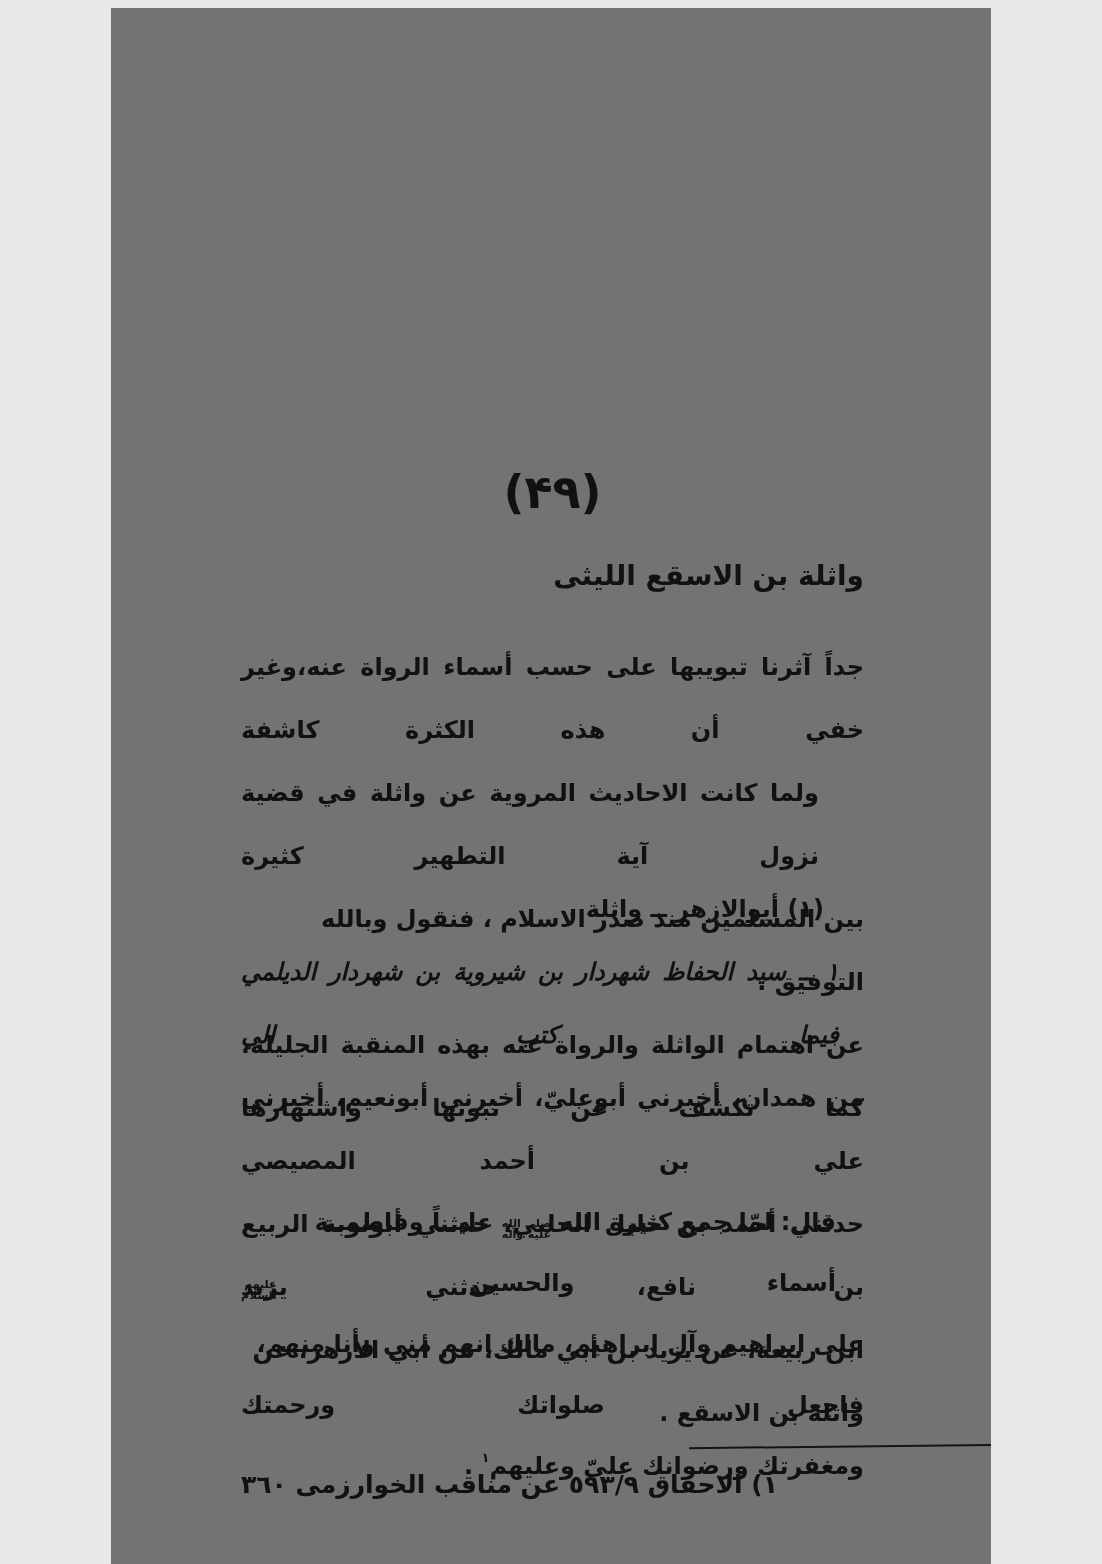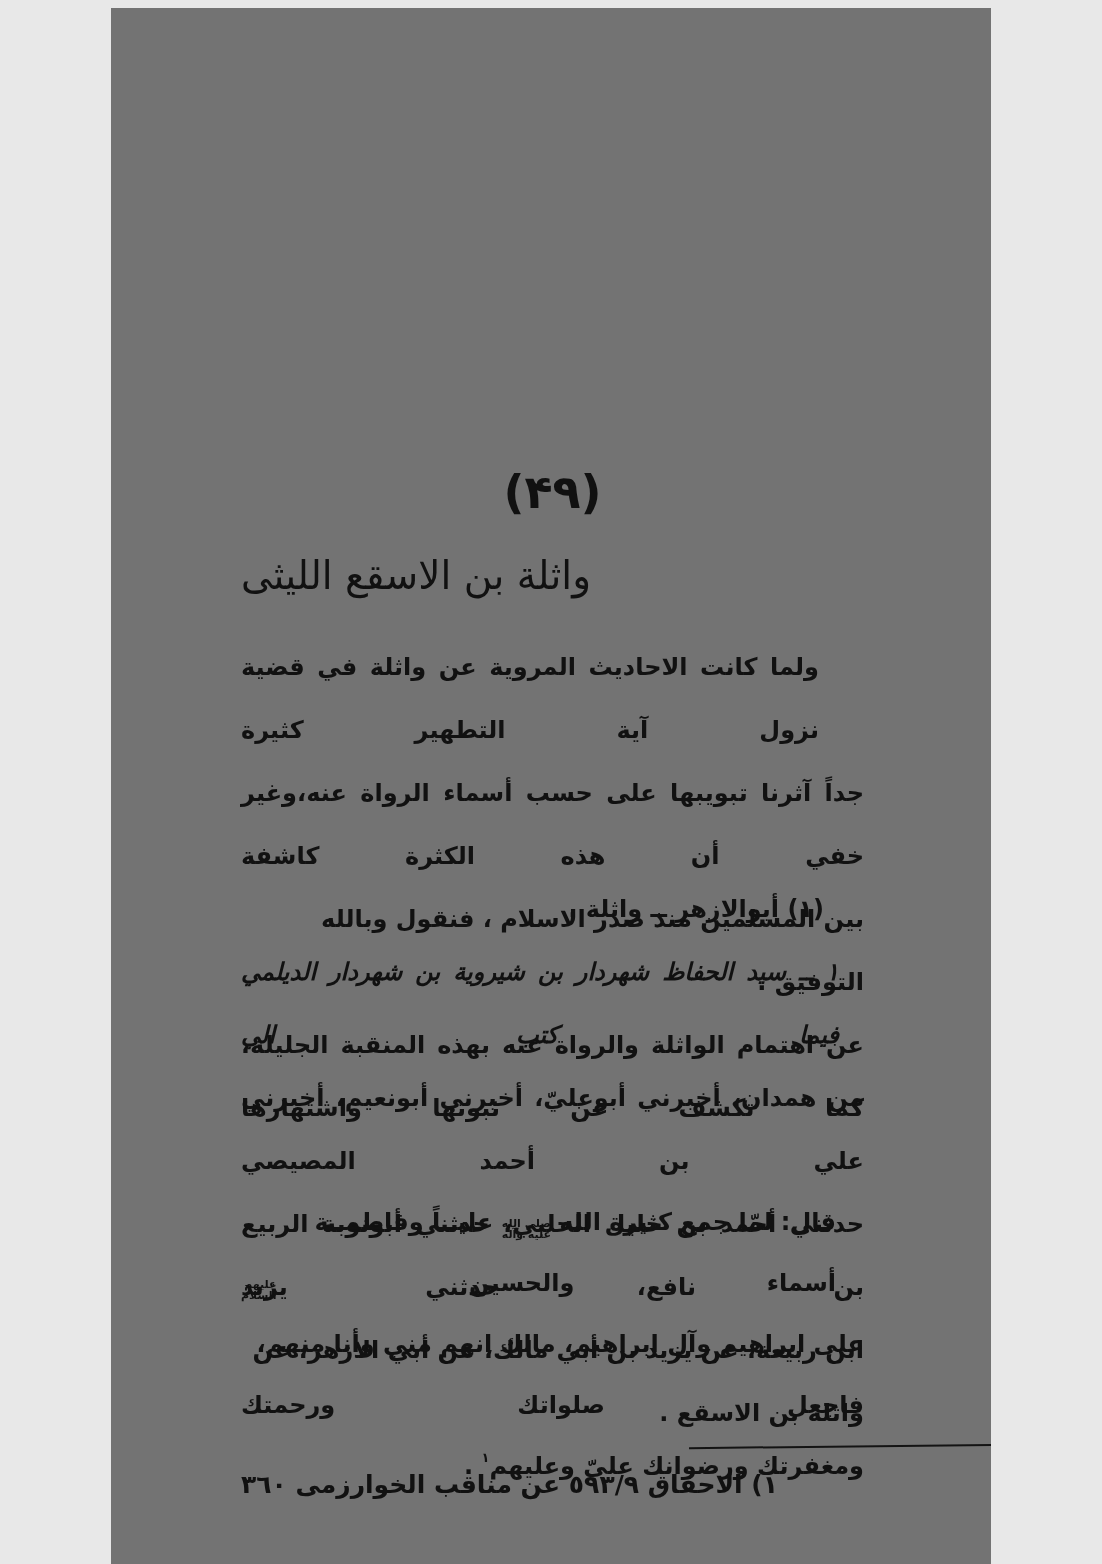--- a/index.html
+++ b/index.html
@@ -34,24 +34,24 @@
     font-size: 46px;
     line-height: 64px;
     font-weight: bold;
     letter-spacing: 2px;
   }
   .chapter-title {
     position: absolute;
     top: 546px;
     right: 0;
     left: 0;
-    text-align: left;
-    font-size: 39px;
+    text-align: right;
+    font-size: 28px;
     line-height: 44px;
-    font-weight: normal;
+    font-weight: bold;
   }
   .para {
     position: absolute;
     right: 0;
     left: 0;
   }
   .line {
     font-size: 24px;
     font-weight: bold;
     line-height: 63px;
@@ -115,22 +115,22 @@
 <body>
 
 <div class="page">
   <div class="content">
 
     <div class="chapter-number">(۴۹)</div>
 
     <div class="chapter-title">واثلة بن الاسقع الليثى</div>
 
     <div class="para p-intro">
+      <div class="line j">جداً آثرنا تبويبها على حسب أسماء الرواة عنه،وغير خفي أن هذه الكثرة كاشفة</div>
       <div class="line j ind45">ولما كانت الاحاديث المروية عن واثلة في قضية نزول آية التطهير كثيرة</div>
-      <div class="line j">جداً آثرنا تبويبها على حسب أسماء الرواة عنه،وغير خفي أن هذه الكثرة كاشفة</div>
       <div class="line end">بين المسلمين منذ صدر الاسلام ، فنقول وبالله التوفيق .</div>
       <div class="line j">عن اهتمام الواثلة والرواة عنه بهذه المنقبة الجليلة، كما تكشف عن ثبوتها واشتهارها</div>
     </div>
 
     <div class="para p-heading">
       <div class="line end ind40">(١) أبوالازهر ــ واثلة .</div>
     </div>
 
     <div class="para p-isnad">
       <div class="line j ind25">١ ــ سيد الحفاظ شهردار بن شيروية بن شهردار الديلمي فيما كتب الي</div>

